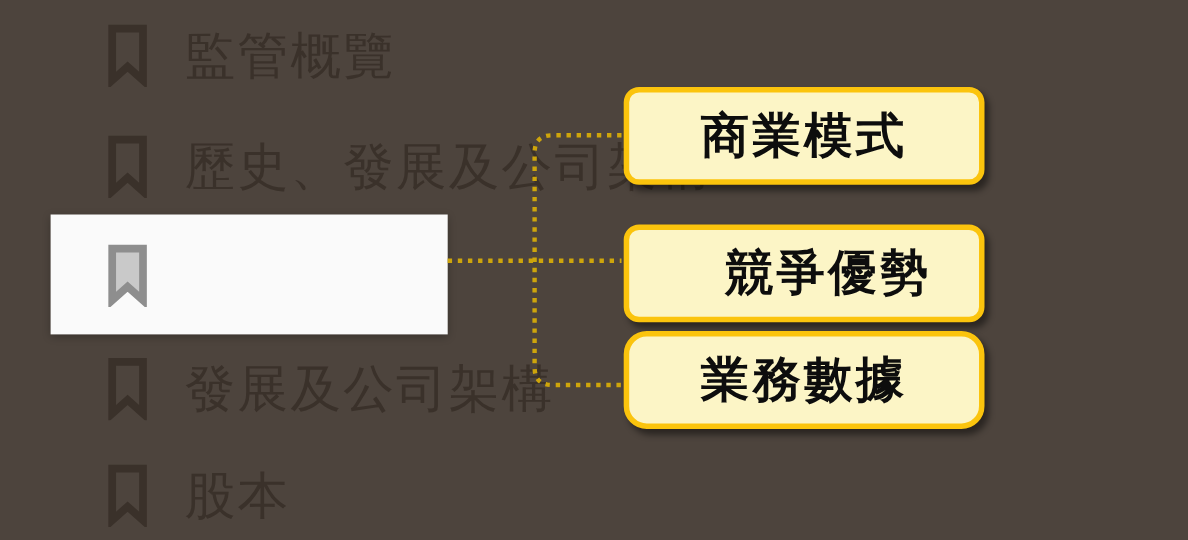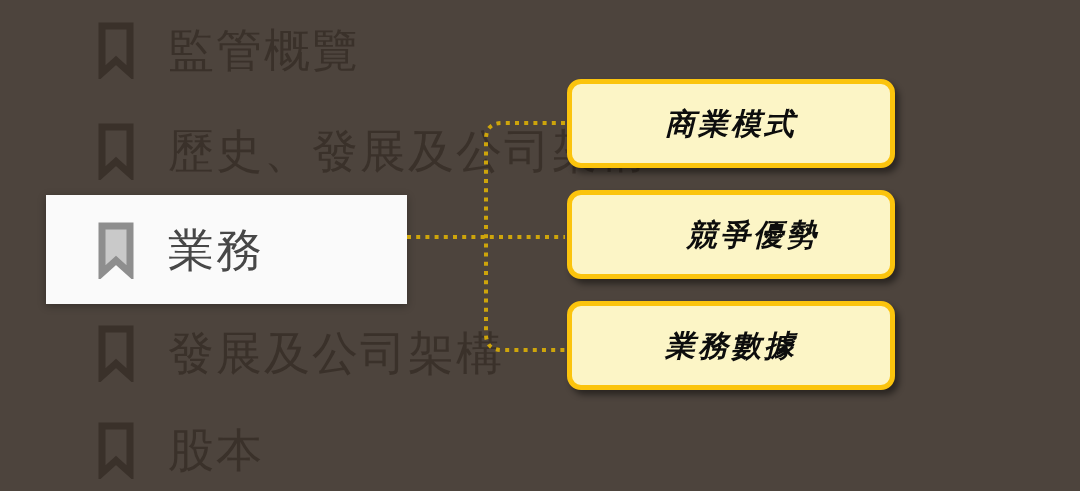--- a/index.html
+++ b/index.html
@@ -55,26 +55,26 @@
   .callout {
     position: absolute; left: 567px; width: 328px; height: 89px;
     box-sizing: border-box;
     background: #FCF5C6;
     border: 5px solid #FBC40D; border-radius: 14px;
     box-shadow: 4px 5px 6px rgba(0,0,0,0.45);
     display: flex; align-items: center; justify-content: center;
     z-index: 4; cursor: pointer;
   }
   .callout .callout-label {
-    font-size: 30px; font-weight: bold; color: #0D0D0D;
-    letter-spacing: 3px; line-height: 1; white-space: nowrap; font-style: italic;
+    font-size: 44px; font-weight: bold; color: #0D0D0D;
+    letter-spacing: 3px; line-height: 1; white-space: nowrap;
   }
   #callout-1 { top: 79px; }
-  #callout-2 { top: 190px; padding-left: 44px; }
-  #callout-3 { top: 301px; }
+  #callout-2 { top: 204px; padding-left: 44px; }
+  #callout-3 { top: 301px; border-radius: 21px; }
 </style>
 </head>
 <body>
 
 <div class="stage">
 
   <div class="highlight-box"></div>
 
   <svg class="connectors" width="1080" height="491" viewBox="0 0 1080 491">
     <path d="M407 237 H565"></path>
@@ -92,21 +92,20 @@
     <svg class="bm-icon" viewBox="0 0 38 58">
       <path d="M5 5 H33 V52 L19 39.5 L5 52 Z"></path>
     </svg>
     <span class="label">歷史、發展及公司架構</span>
   </div>
 
   <div class="nav-row selected" id="row-3">
     <svg class="bm-icon" viewBox="0 0 38 58">
       <path d="M5 5 H33 V52 L19 39.5 L5 52 Z"></path>
     </svg>
-    <span class="label">業務</span>
   </div>
 
   <div class="nav-row" id="row-4">
     <svg class="bm-icon" viewBox="0 0 38 58">
       <path d="M5 5 H33 V52 L19 39.5 L5 52 Z"></path>
     </svg>
     <span class="label">發展及公司架構</span>
   </div>
 
   <div class="nav-row" id="row-5">

